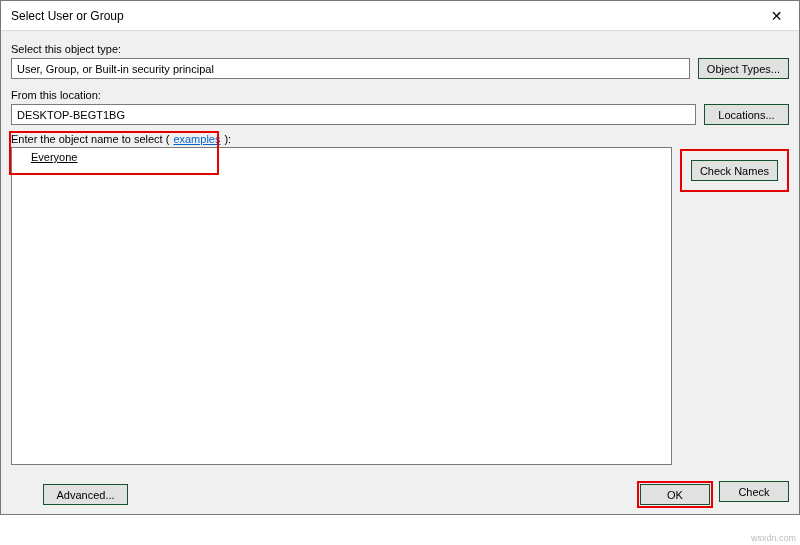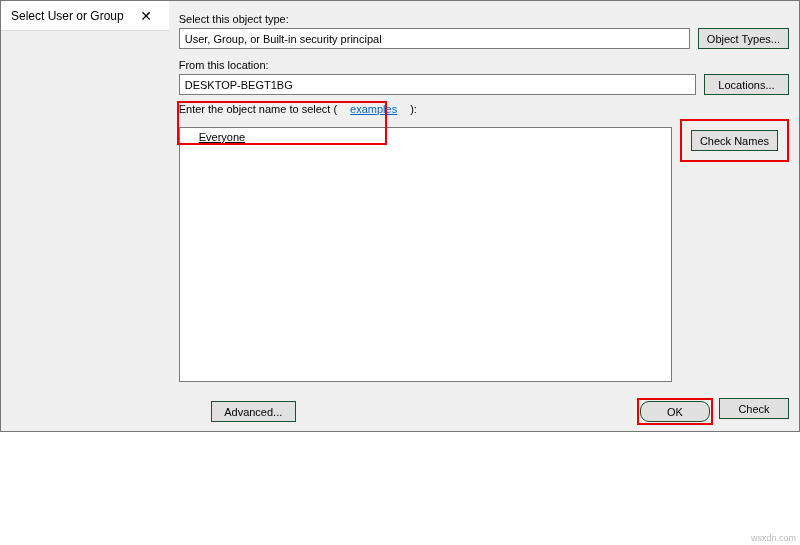--- a/index.html
+++ b/index.html
@@ -7,25 +7,25 @@
       font-family: "Segoe UI", Tahoma, sans-serif;
       font-size: 11px;
       background: #fff;
       width: 800px;
       height: 545px;
       overflow: hidden;
       position: relative;
     }
     .window {
       width: 800px;
-      height: 432px;
+      height: 515px;
       border: 1px solid #777;
       background: #f0f0f0;
       display: flex;
-      flex-direction: row;
+      flex-direction: column;
     }
     .titlebar {
       height: 30px;
       background: #fff;
       display: flex;
       align-items: center;
       justify-content: space-between;
       padding-left: 10px;
       border-bottom: 1px solid #ddd;
     }
@@ -85,22 +85,22 @@
     }
     .object-name-left {
       flex: 1;
       display: flex;
       flex-direction: column;
       height: 100%;
     }
     .object-name-label-row {
       display: flex;
       align-items: baseline;
-      gap: 13px;
-      margin-bottom: 12px;
+      gap: 4px;
+      margin-bottom: 2px;
     }
     .examples-link {
       color: #0066cc;
       text-decoration: underline;
       cursor: pointer;
     }
     .object-name-input-wrap {
       flex: 1;
       background: #fff;
       border: 1px solid #7a7a7a;
@@ -190,21 +190,21 @@
         <div class="checknames-wrap">
           <button class="win-btn">Check Names</button>
         </div>
       </div>
     </div>
 
     <div class="footer">
       <button class="win-btn">Advanced...</button>
       <div class="footer-right">
         <span class="ok-btn-wrap">
-          <button class="win-btn" style="min-width:70px;border-radius:9px;">OK</button>
+          <button class="win-btn" style="min-width:70px;">OK</button>
         </span>
         <button class="win-btn" style="min-width:70px;">Check</button>
       </div>
     </div>
 
   </div>
 </div>
 
 <div class="watermark">wsxdn.com</div>
 

